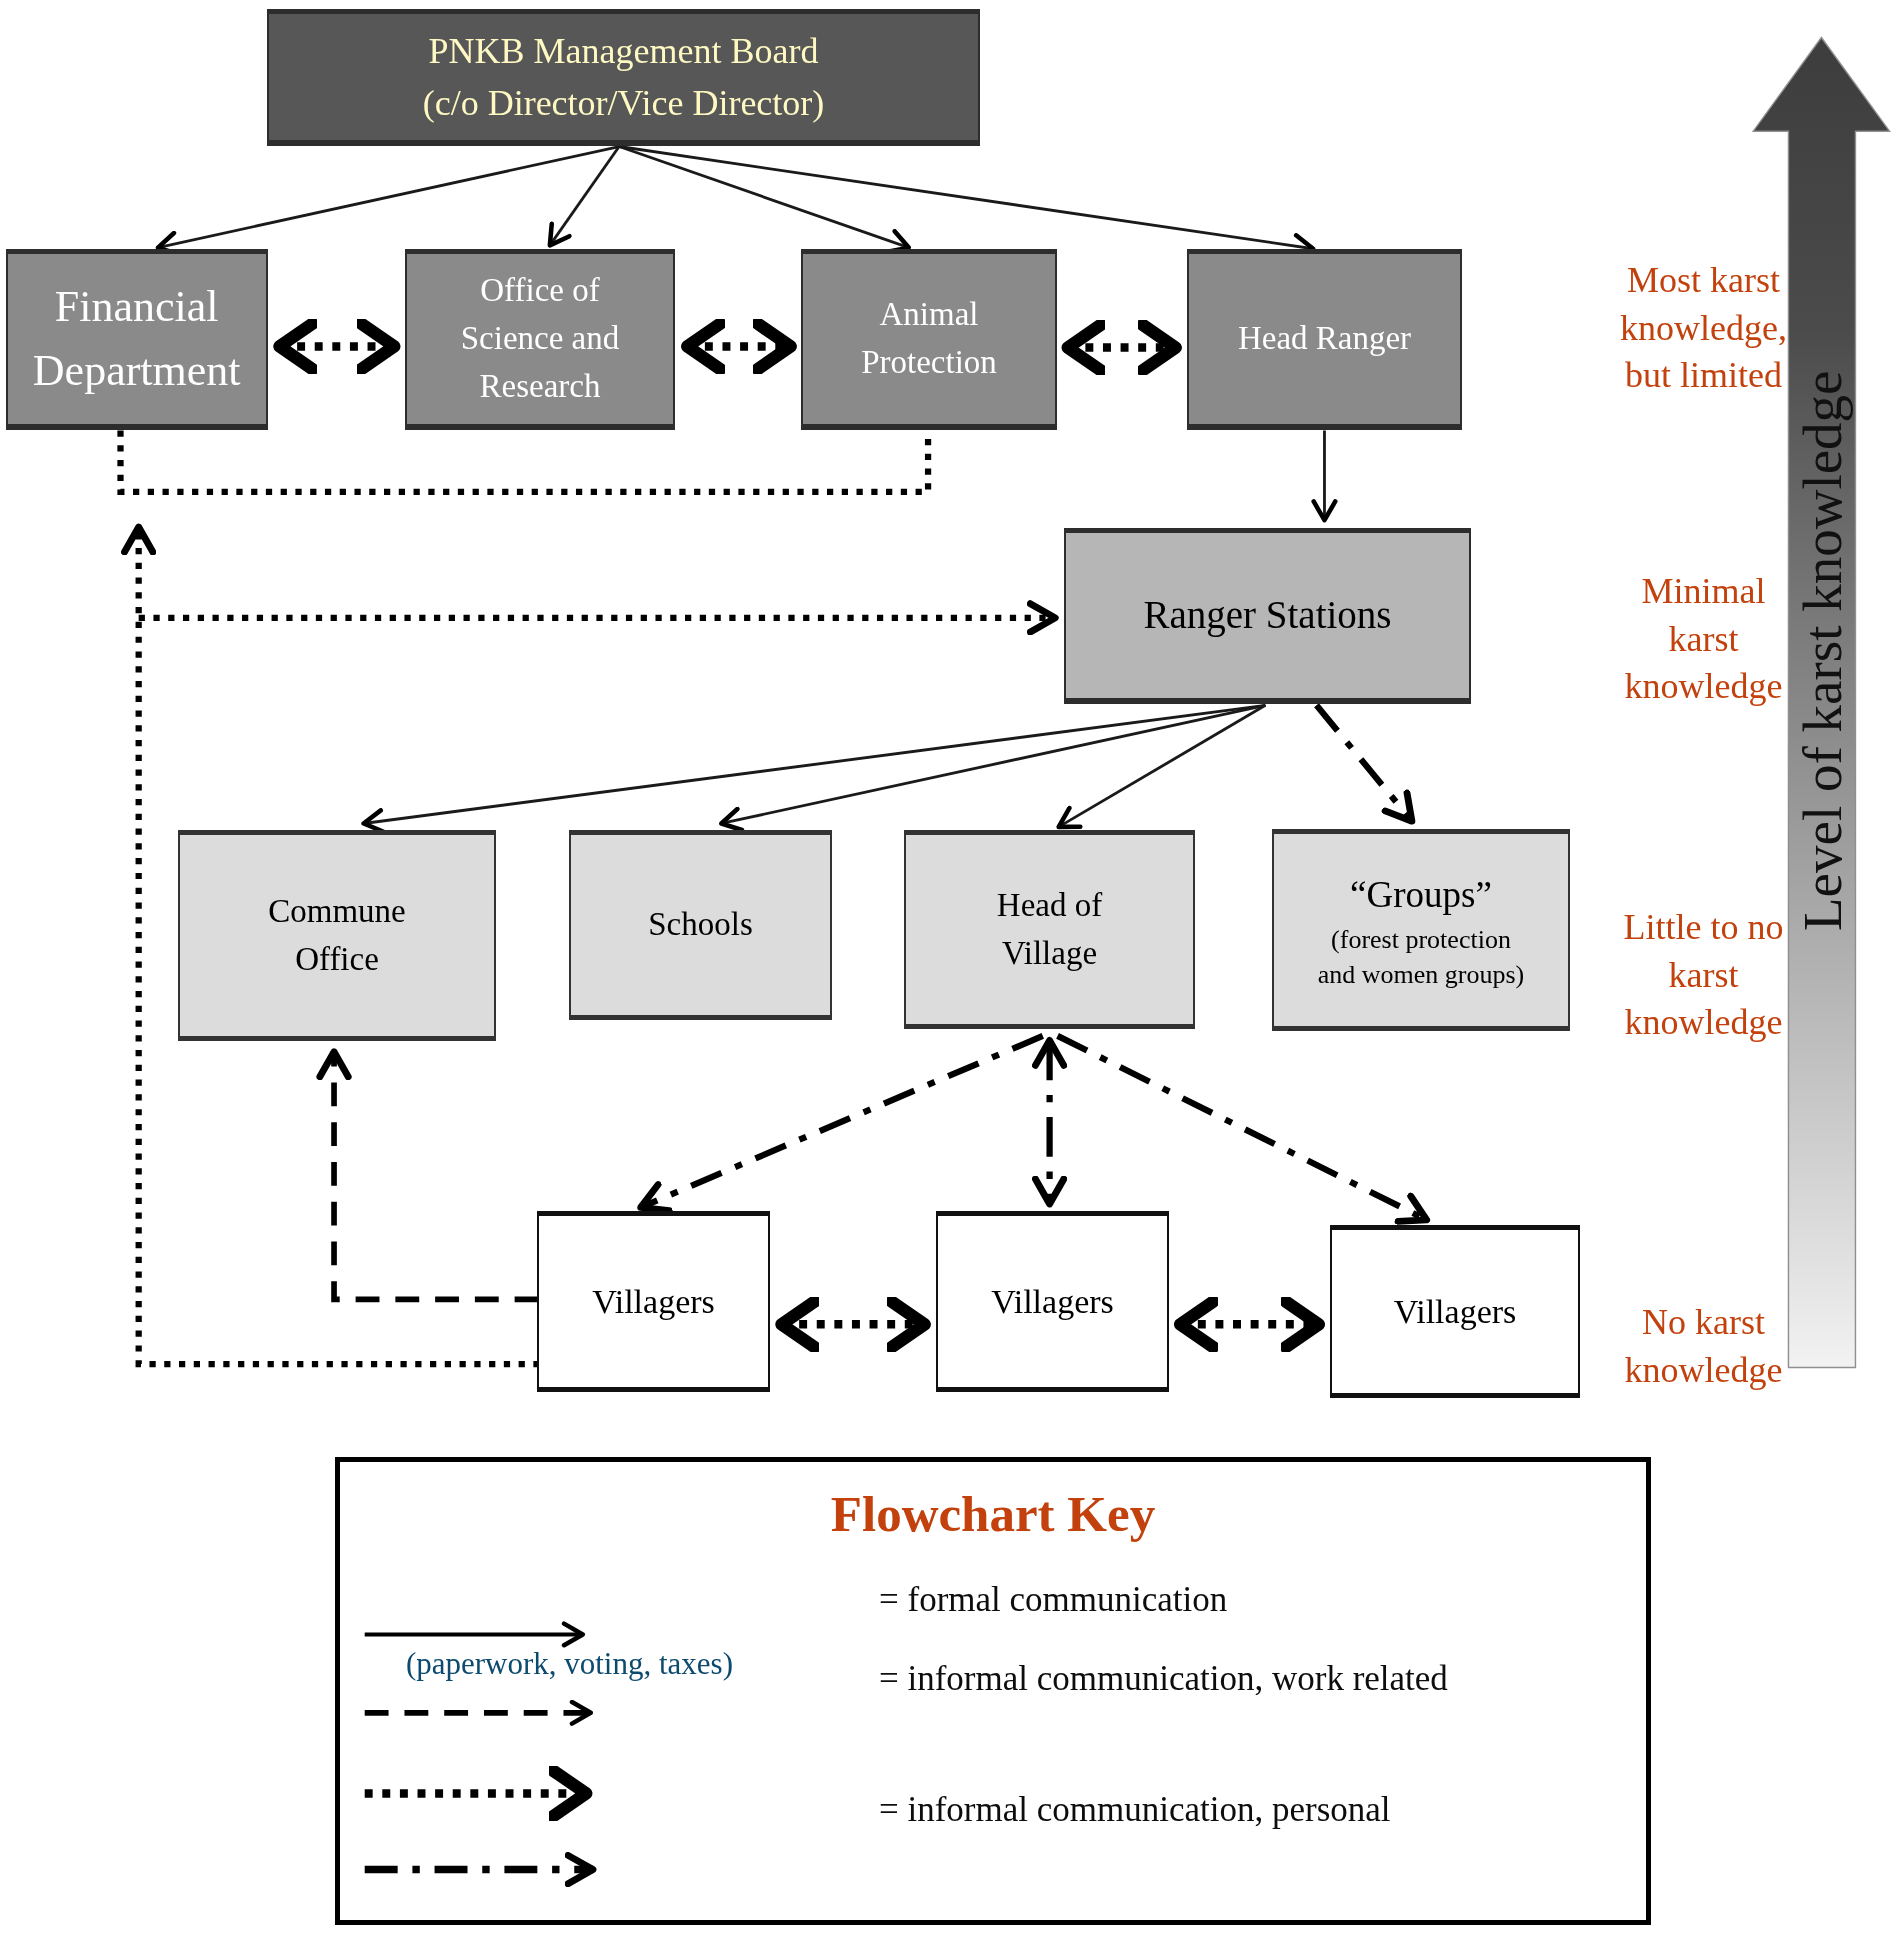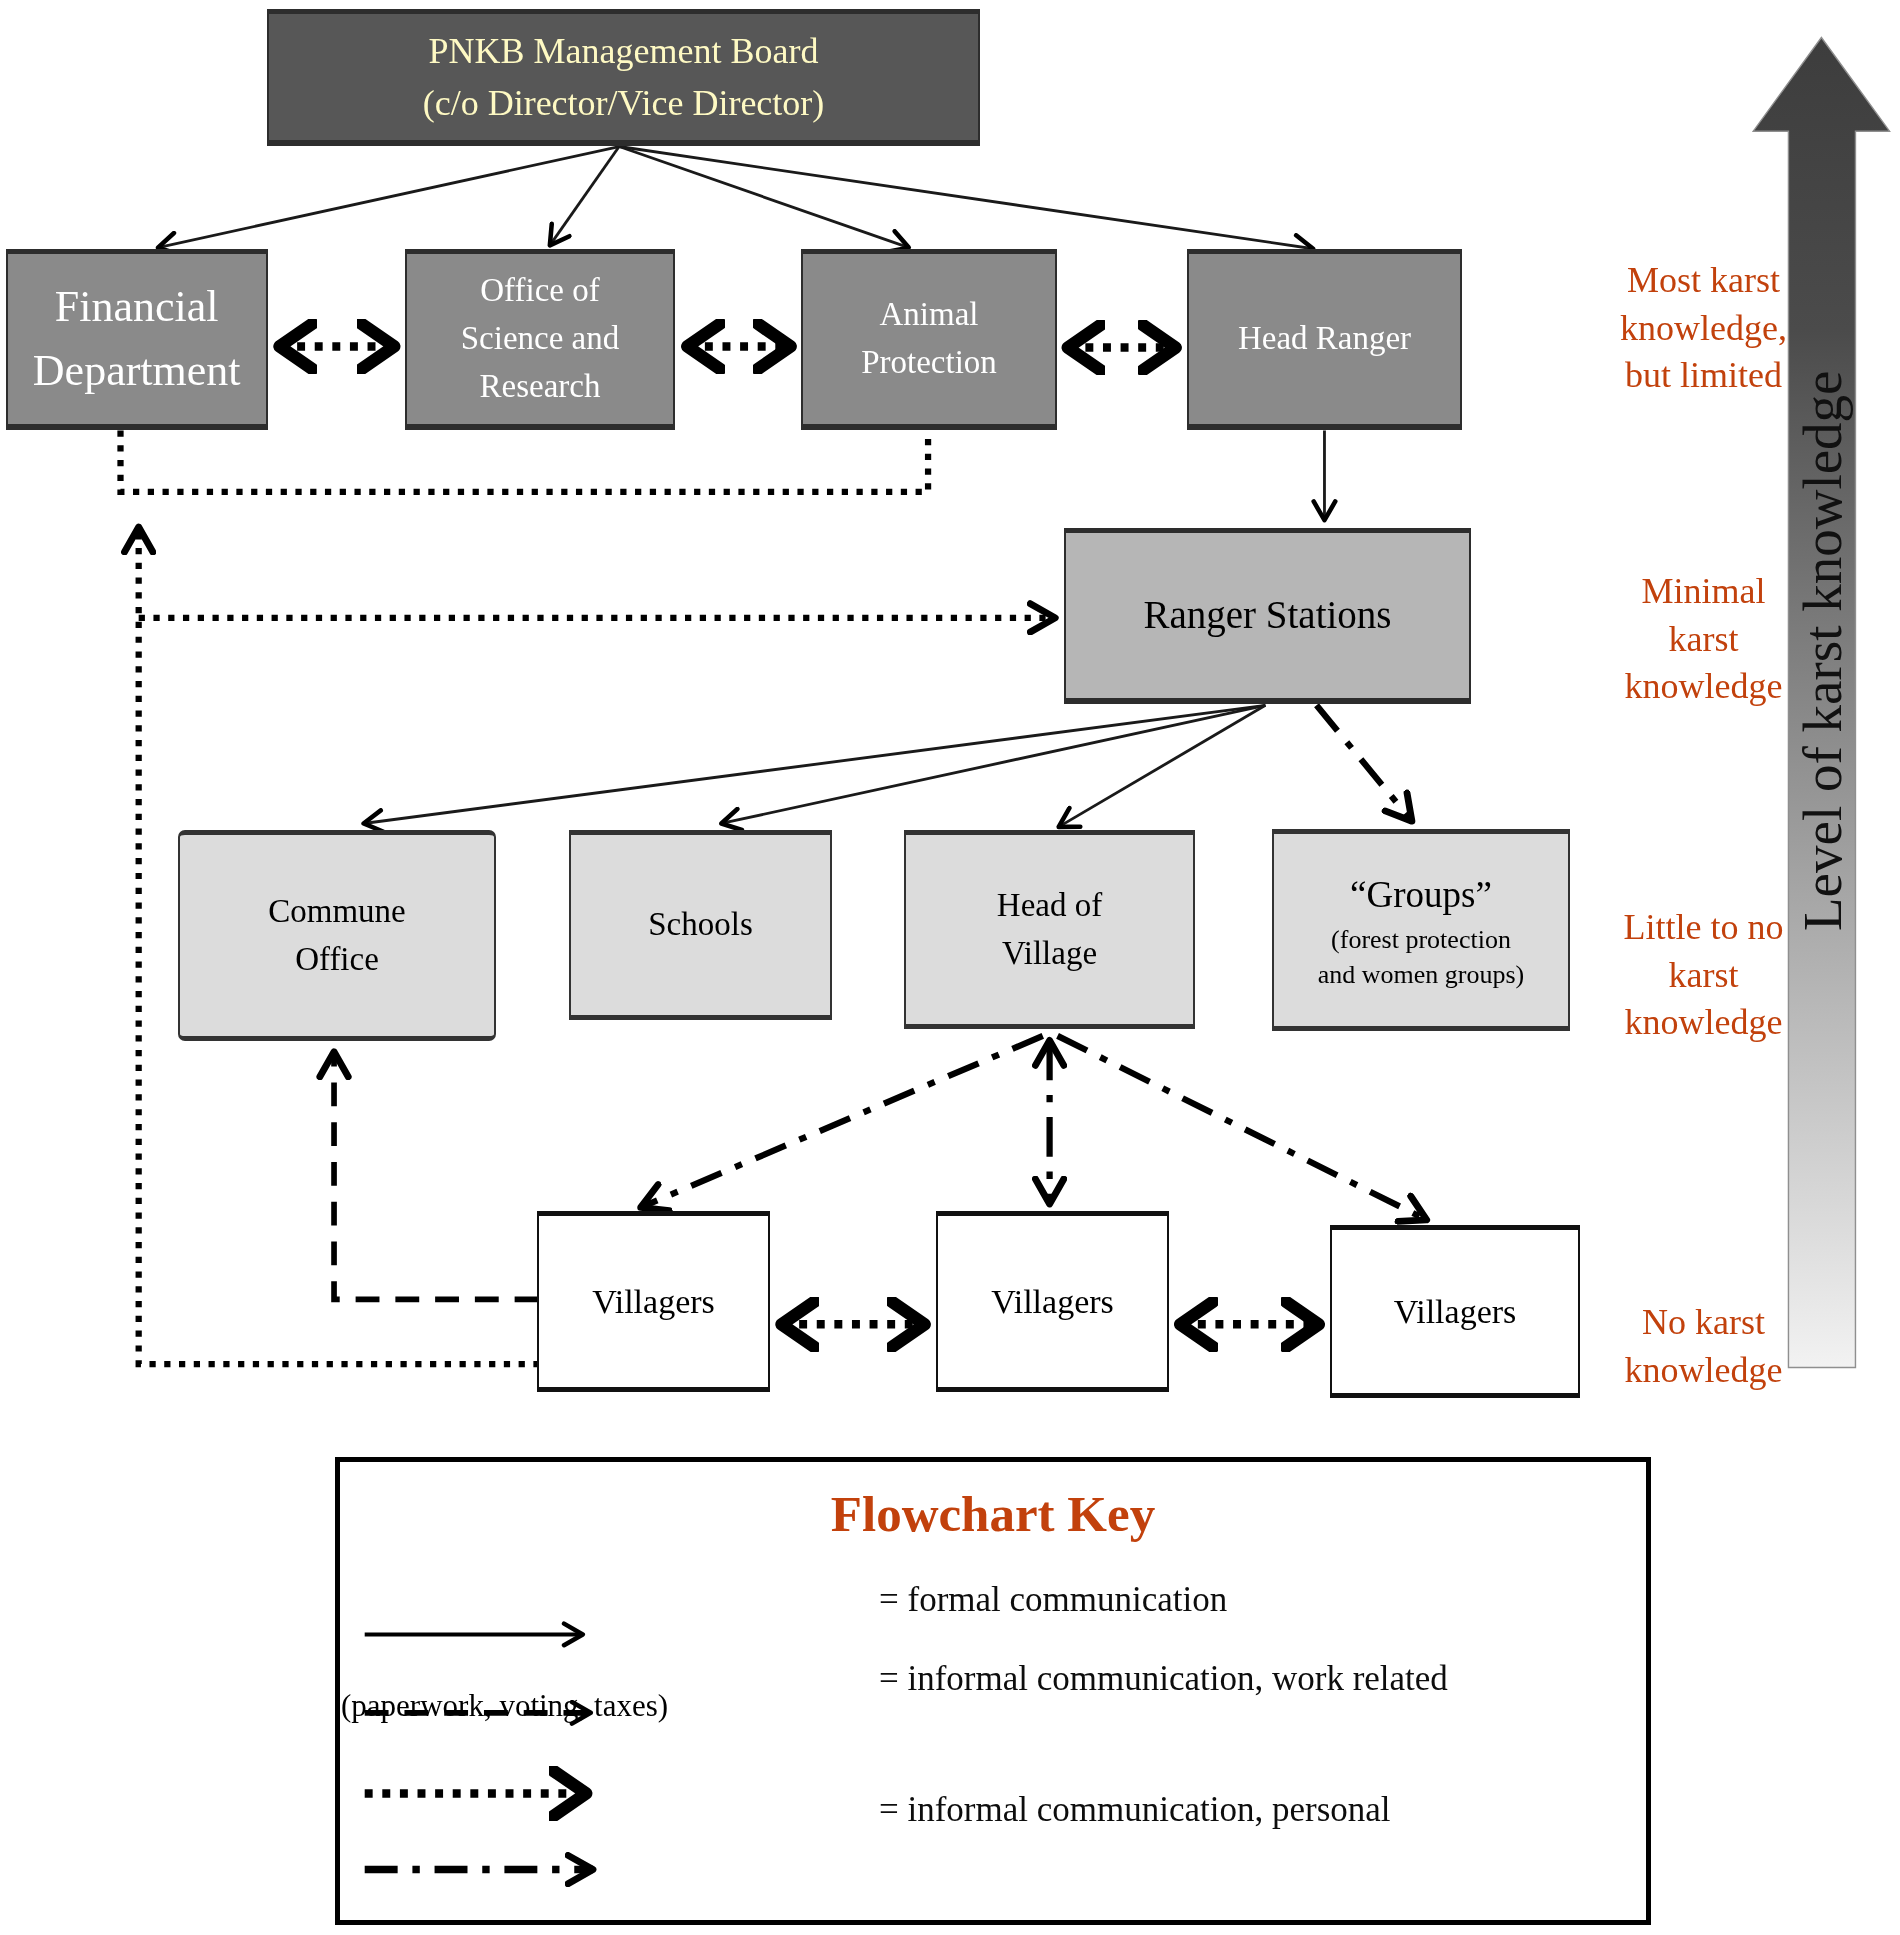--- a/index.html
+++ b/index.html
@@ -30,21 +30,21 @@
   }
   .keyBox{
     position:absolute;z-index:2;left:335px;top:1457px;width:1316px;height:468px;
     box-sizing:border-box;border:5.1px solid #000000;background:transparent;
   }
   .keyTitle{
     position:absolute;z-index:3;left:335px;top:1485px;width:1316px;text-align:center;
     font-weight:bold;font-size:51px;color:#c2410c;
   }
   .keyLabel{position:absolute;z-index:3;left:879px;font-size:35px;color:#0d0d0d;white-space:nowrap;}
-  .keyNote{position:absolute;z-index:3;left:341px;top:1688px;width:392px;text-align:left;font-size:31px;color:#000000;white-space:nowrap;}
+  .keyNote{position:absolute;z-index:3;left:341px;top:1646px;width:392px;text-align:right;font-size:31px;color:#0c4a6e;white-space:nowrap;}
 </style>
 </head>
 <body>
 
 <div class="page">
 
   <svg class="lines" width="1901" height="1936" viewBox="0 0 3347 3409">
     <defs>
       <linearGradient id="axisGrad" x1="0" y1="0" x2="0" y2="1">
         <stop offset="0" stop-color="#3d3d3d"></stop>
@@ -122,21 +122,21 @@
   </div>
 
   <div class="node mid" style="left:1187px;top:249px;width:275px;height:181px;font-size:33px;">
     <span class="lbl">Head Ranger</span>
   </div>
 
   <div class="node mid2" style="left:1064px;top:528px;width:407px;height:176px;font-size:39px;">
     <span class="lbl">Ranger Stations</span>
   </div>
 
-  <div class="node light" style="left:178px;top:830px;width:318px;height:211px;font-size:33px;border-radius:7px;">
+  <div class="node light" style="left:178px;top:830px;width:318px;height:211px;font-size:33px;">
     <span class="lbl">Commune
 Office</span>
   </div>
 
   <div class="node light" style="left:569px;top:830px;width:263px;height:190px;font-size:33px;">
     <span class="lbl">Schools</span>
   </div>
 
   <div class="node light" style="left:904px;top:830px;width:291px;height:199px;font-size:33px;">
     <span class="lbl">Head of

